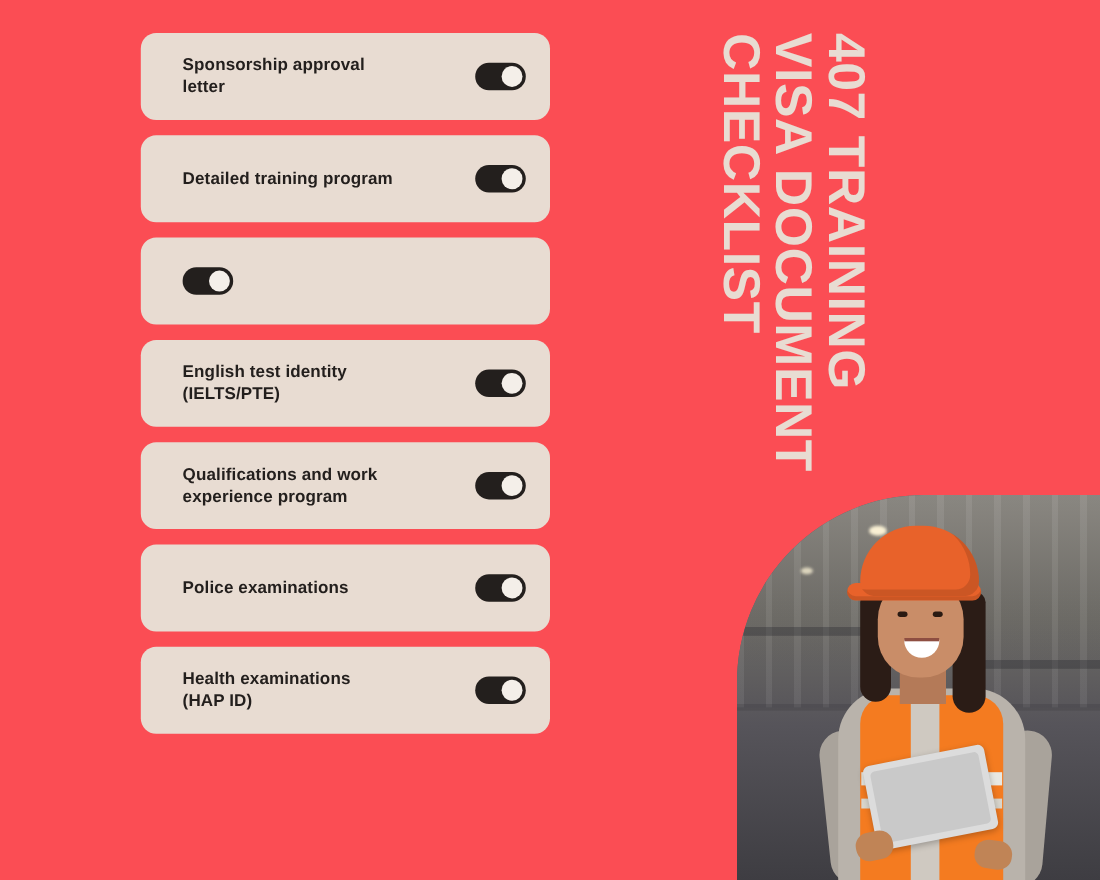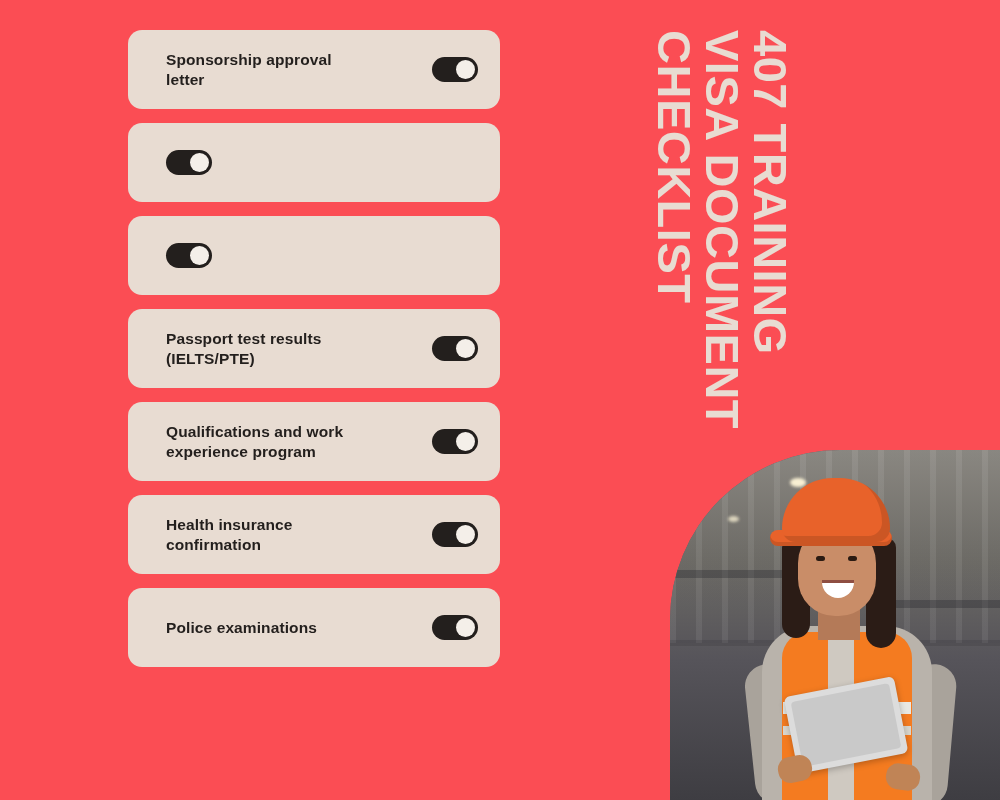--- a/index.html
+++ b/index.html
@@ -285,62 +285,63 @@
 
     <div class="check-row">
       <span class="check-label">Sponsorship approval
 letter</span>
       <span class="toggle">
           <span class="knob"></span>
         </span>
     </div>
 
     <div class="check-row">
-      <span class="toggle">
-          <span class="knob"></span>
-        </span>
-    </div>
-
-    <div class="check-row">
-      <span class="toggle">
-          <span class="knob"></span>
-        </span>
-    </div>
-
-    <div class="check-row">
-      <span class="check-label">Passport test results
+      <span class="check-label">Detailed training program</span>
+      <span class="toggle">
+          <span class="knob"></span>
+        </span>
+    </div>
+
+    <div class="check-row">
+      <span class="toggle">
+          <span class="knob"></span>
+        </span>
+    </div>
+
+    <div class="check-row">
+      <span class="check-label">English test identity
 (IELTS/PTE)</span>
       <span class="toggle">
           <span class="knob"></span>
         </span>
     </div>
 
     <div class="check-row">
       <span class="check-label">Qualifications and work
 experience program</span>
       <span class="toggle">
           <span class="knob"></span>
         </span>
     </div>
 
-    <div class="check-row">
-      <span class="check-label">Health insurance
-confirmation</span>
-      <span class="toggle">
-          <span class="knob"></span>
-        </span>
-    </div>
 
     <div class="check-row">
       <span class="check-label">Police examinations</span>
       <span class="toggle">
           <span class="knob"></span>
         </span>
     </div>
 
+    <div class="check-row">
+      <span class="check-label">Health examinations
+(HAP ID)</span>
+      <span class="toggle">
+          <span class="knob"></span>
+        </span>
+    </div>
 
   </div>
 
   <div class="title-wrap">
     <div class="vtitle">407 TRAINING
 VISA DOCUMENT
 CHECKLIST</div>
   </div>
 
   <div class="photo">

